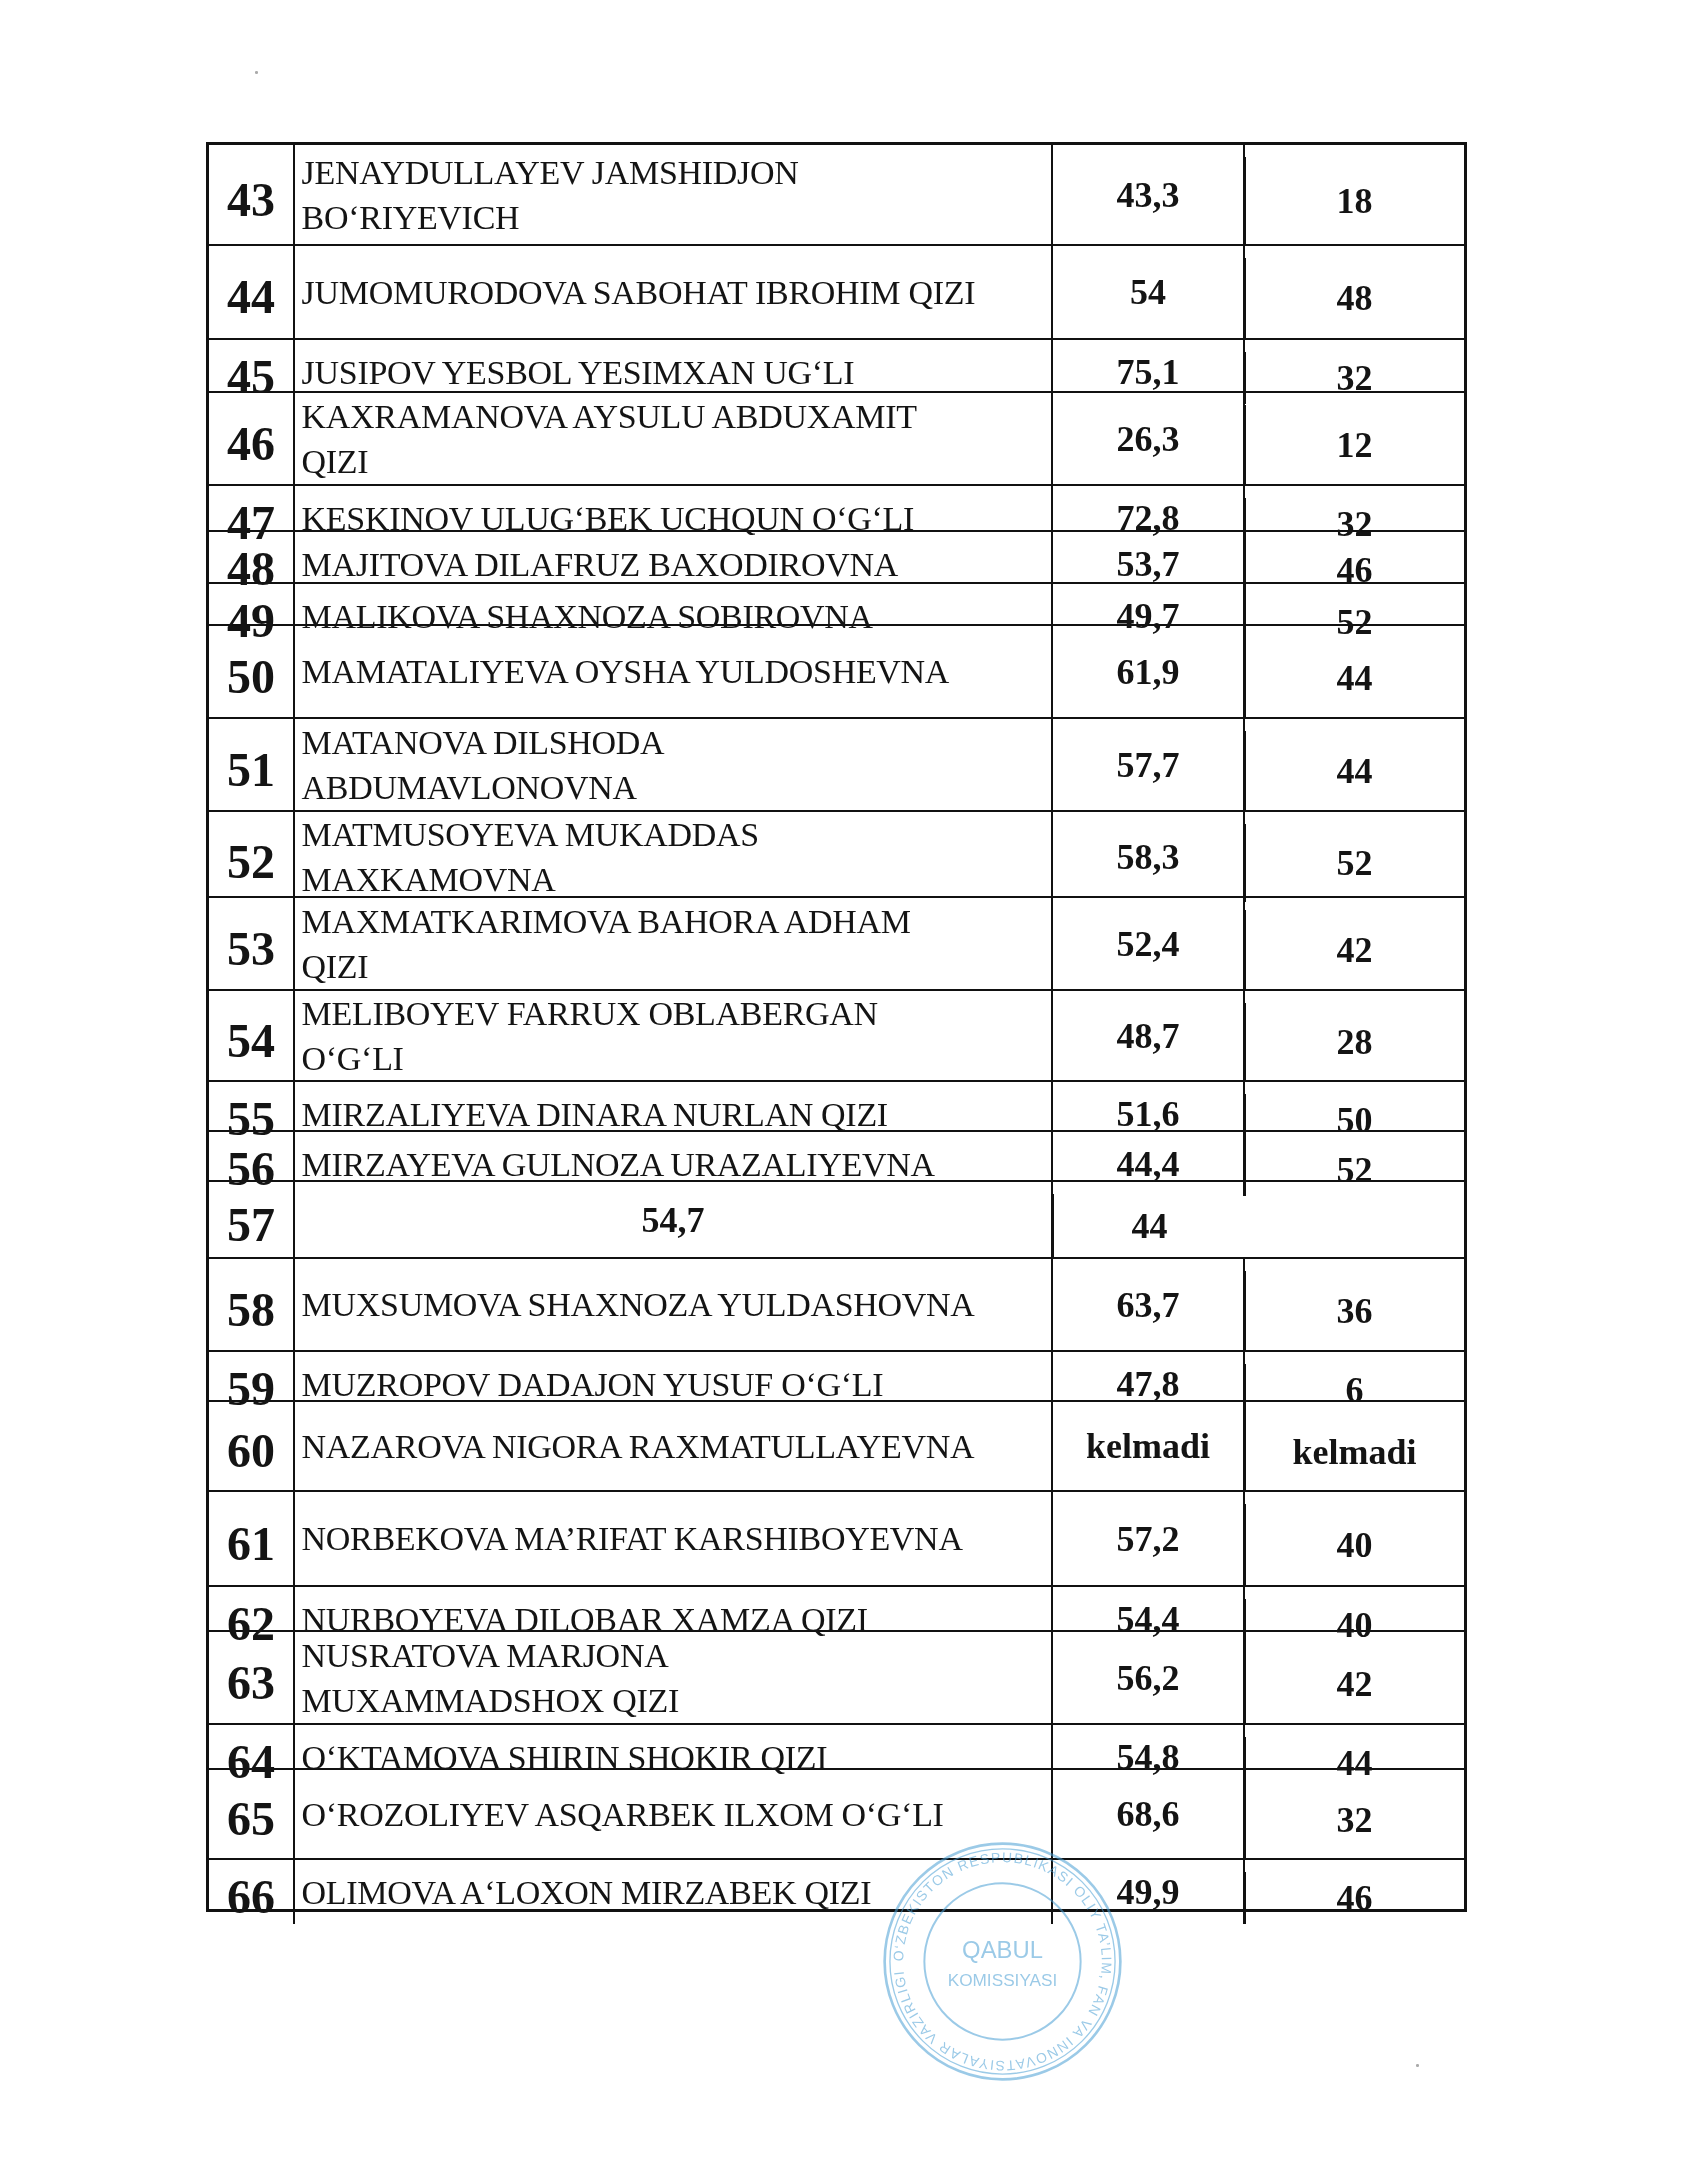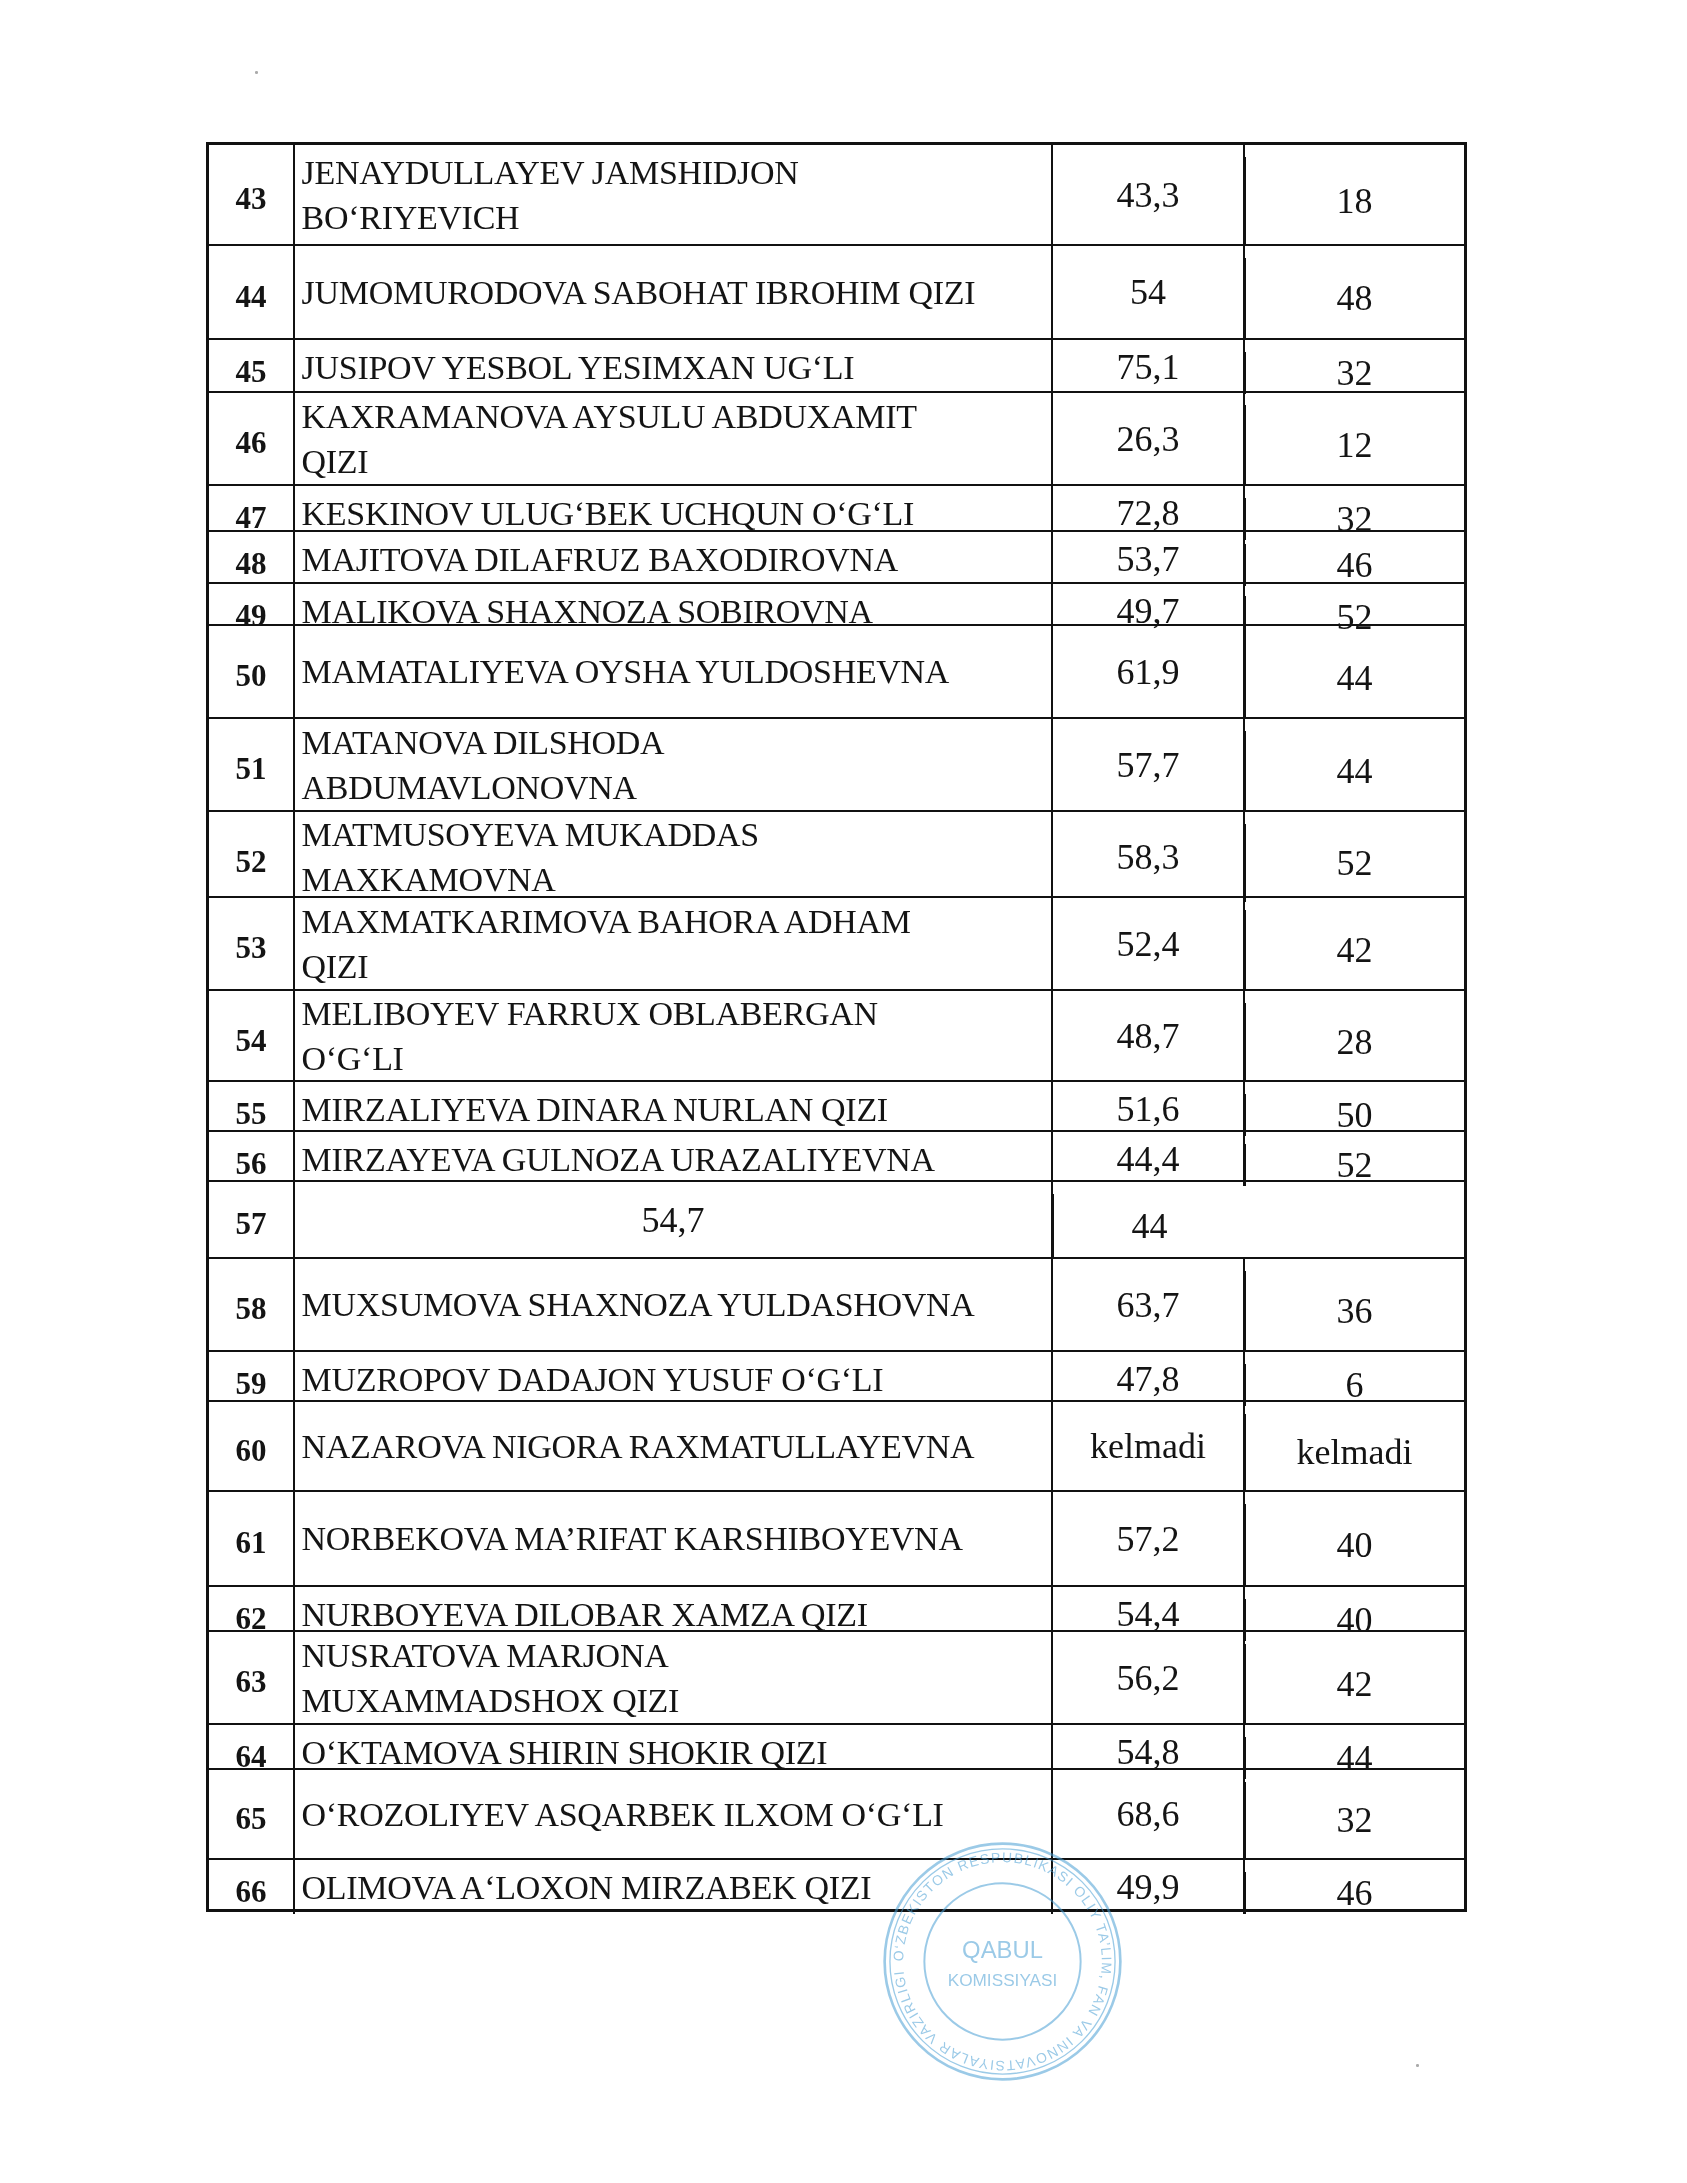--- a/index.html
+++ b/index.html
@@ -20,23 +20,23 @@
     grid-template-columns: 86px 758px 192px 218px;
     border-bottom: 2.6px solid #111;
     box-sizing: border-box;
   }
   .row:last-child { border-bottom: none; }
   .cell {
     display: flex; align-items: center; box-sizing: border-box;
     border-right: 2.6px solid #111;
   }
   .cell:last-child { border-right: none; }
-  .num { justify-content: center; font-weight: bold; font-size: 31px; padding-top: 9.3px; }
+  .num { justify-content: center; font-weight: bold; font-size: 48px; padding-top: 9.3px; }
   .name { font-size: 34px; line-height: 45px; padding-left: 6.6px; letter-spacing: -0.3px; white-space: pre-line; }
-  .score { justify-content: center; font-weight: normal; font-size: 36px; text-align: center; }
+  .score { justify-content: center; font-weight: bold; font-size: 36px; text-align: center; }
   .score.s2 { border-left: 1.3px solid #111; margin-top: 12px; }
   .stamp {
     position: absolute; left: 880px; top: 1839px; width: 245px; height: 245px; opacity: 0.55;
     pointer-events: none;
   }
   .dot { position: absolute; width: 2.6px; height: 2.6px; background: #aaa; border-radius: 50%; }
 </style>
 </head>
 <body>
 

